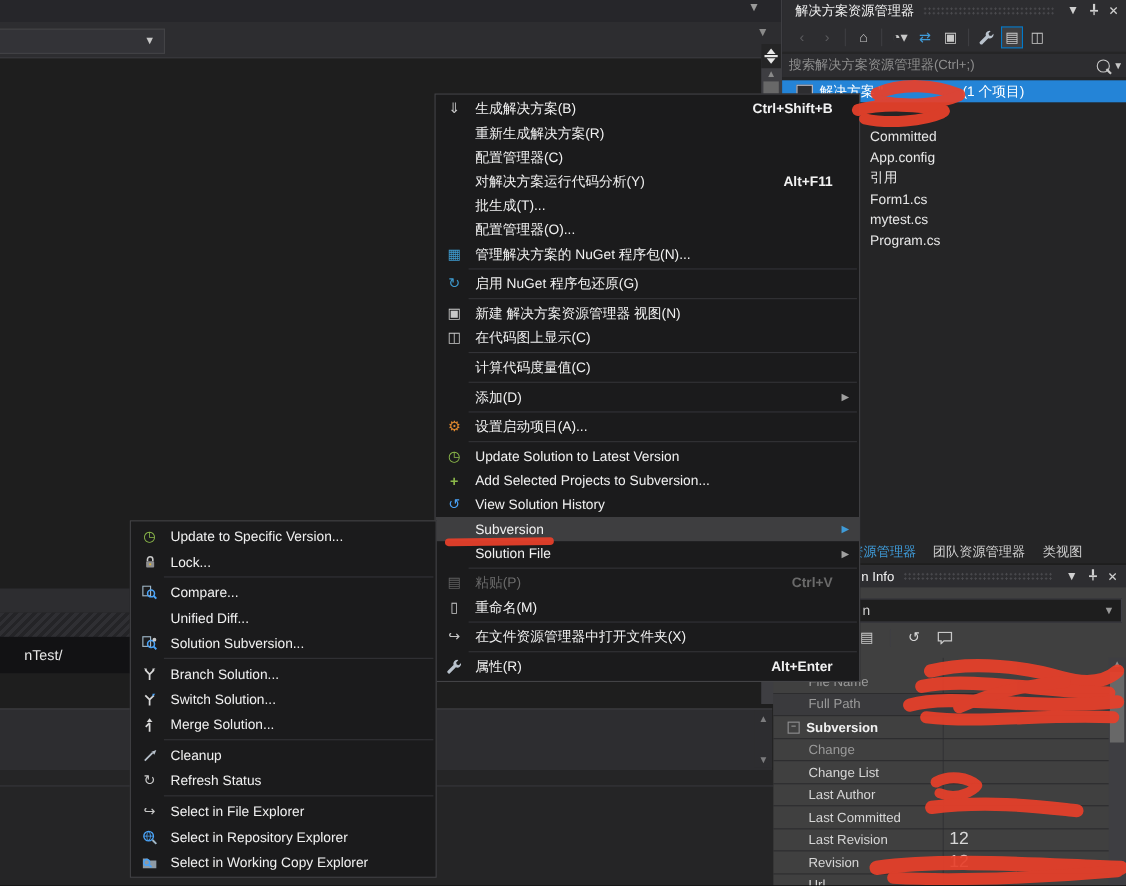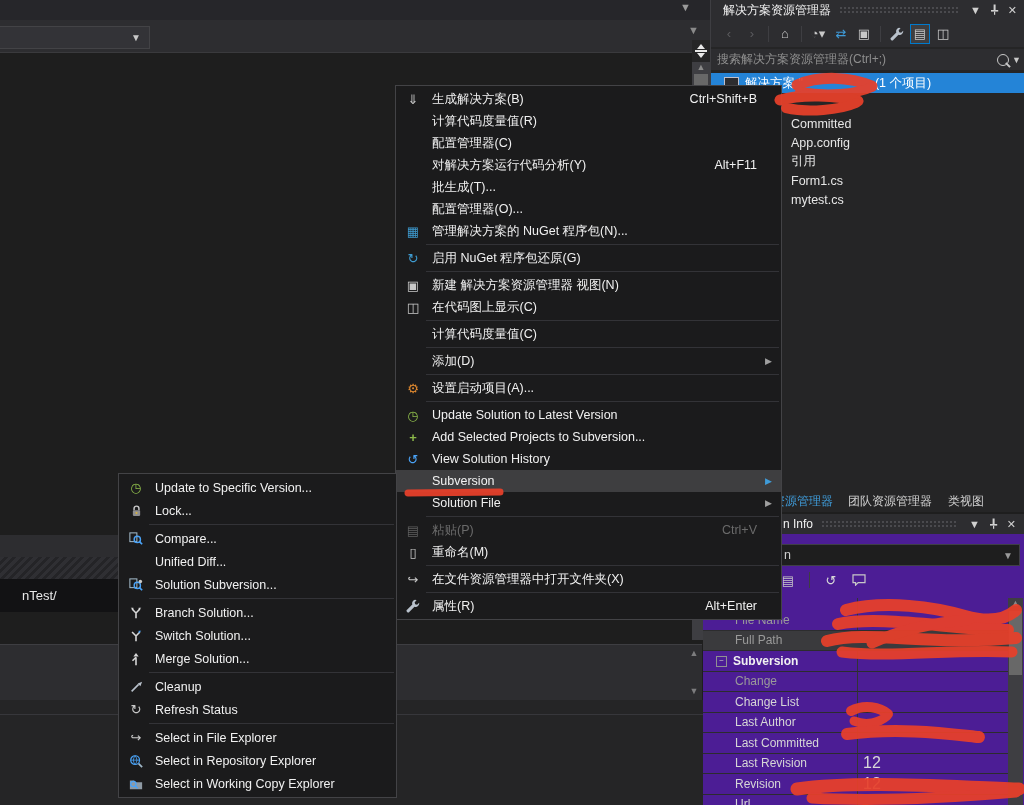--- a/index.html
+++ b/index.html
@@ -58,21 +58,21 @@
            color:#fff;}
   .sol-ico{width:13px;height:11px;border:1.5px solid #c0c0cc;background:#2d2d30;margin:0 6px 0 13px;}
   .gapname{display:inline-block;width:72px;}
   .tree-items{position:absolute;left:0;top:44px;width:100%;}
   .tree-row{height:19px;display:flex;align-items:center;padding-left:80px;color:#e6e6e6;font-size:12.5px;}
   .se-tabs{position:absolute;left:710px;top:490px;width:314px;height:22px;background:#252526;display:flex;
            align-items:center;font-size:12px;}
   .se-tab{position:absolute;white-space:nowrap;color:#d0d0d0;}
   .se-tab.active{color:#3f9bd8;}
   
-  .info{left:703px;top:514px;width:321px;height:291px;background:#4c1d95;}
+  .info{left:703px;top:514px;width:321px;height:291px;background:#404040;}
   .info .panel-title{padding-left:6px;}
   .combo2{position:absolute;left:3px;top:30px;width:312px;height:20px;background:#1e1e1e;border:1px solid #3f3f46;
           display:flex;align-items:center;color:#d0d0d0;}
   .combo2 .grow{flex:1;}
   .combo2 .car{color:#9a9a9a;font-size:10px;padding-right:6px;}
   .info-tools{position:absolute;left:3px;top:54px;height:24px;display:flex;align-items:center;gap:8px;}
   .grid{position:absolute;left:0;top:84px;width:321px;height:207px;}
   .gridrows{position:absolute;left:0;top:12px;width:305px;}
   .grow-line{height:19.5px;display:flex;align-items:center;border-bottom:1px solid #2c2c2e;position:relative;}
   .grow-line.sel{background:#3a3a3d;}
@@ -90,21 +90,21 @@
   .main-menu{left:395px;top:85px;width:387px;}
   .sub-menu{left:118px;top:473px;width:279px;}
   .menu-item{height:22px;display:flex;align-items:center;padding:0 8px 0 0;}
   .sub-menu .menu-item{height:23px;}
   .menu-item.hl{background:#3e3e40;}
   .mi-icon{width:22px;margin-left:6px;display:flex;align-items:center;justify-content:center;font-size:13px;}
   .mi-icon svg{display:block;}
   .mi-label{margin-left:8px;white-space:nowrap;}
   .menu-item.disabled .mi-label,.menu-item.disabled .mi-shortcut{color:#6a6a6a;}
   .mi-grow{flex:1;}
-  .mi-shortcut{margin-right:8px;color:#f1f1f1;}
+  .mi-shortcut{margin-right:8px;color:#f1f1f1;font-weight:bold;}
   .mi-arrow{width:8px;color:#a0a0a0;font-size:9px;}
   .menu-item.hl .mi-arrow{color:#3f9bd8;}
   .menu-sep{height:1px;background:#333337;margin:2px 2px 2px 30px;}
   
   #scribbles{position:absolute;left:0;top:0;z-index:50;pointer-events:none;}
 </style>
 </head>
 <body>
 
 <div id="stage">
@@ -195,20 +195,23 @@
           </div>
           <div class="tree-row">
             <span>引用</span>
           </div>
           <div class="tree-row">
             <span>Form1.cs</span>
           </div>
           <div class="tree-row">
             <span>mytest.cs</span>
           </div>
+          <div class="tree-row">
+            <span>Program.cs</span>
+          </div>
         </div>
     </div>
   </div>
   <div class="se-tabs abs" id="se-tabs">
       <span class="se-tab active" style="left: 15px;">解决方案资源管理器</span>
       <span class="se-tab" style="left: 138px;">团队资源管理器</span>
       <span class="se-tab" style="left: 238px;">类视图</span>
     </div>
 
   <div class="abs info">
@@ -303,21 +306,21 @@
         <span class="mi-icon">
           <span style="color:#c8c8c8">⇓</span>
         </span>
         <span class="mi-label">生成解决方案(B)</span>
         <span class="mi-grow"></span>
         <span class="mi-shortcut">Ctrl+Shift+B</span>
         <span class="mi-arrow"></span>
       </div>
       <div class="menu-item">
         <span class="mi-icon"></span>
-        <span class="mi-label">计算代码度量值(R)</span>
+        <span class="mi-label">重新生成解决方案(R)</span>
         <span class="mi-grow"></span>
         <span class="mi-arrow"></span>
       </div>
       <div class="menu-item">
         <span class="mi-icon"></span>
         <span class="mi-label">配置管理器(C)</span>
         <span class="mi-grow"></span>
         <span class="mi-arrow"></span>
       </div>
       <div class="menu-item">

